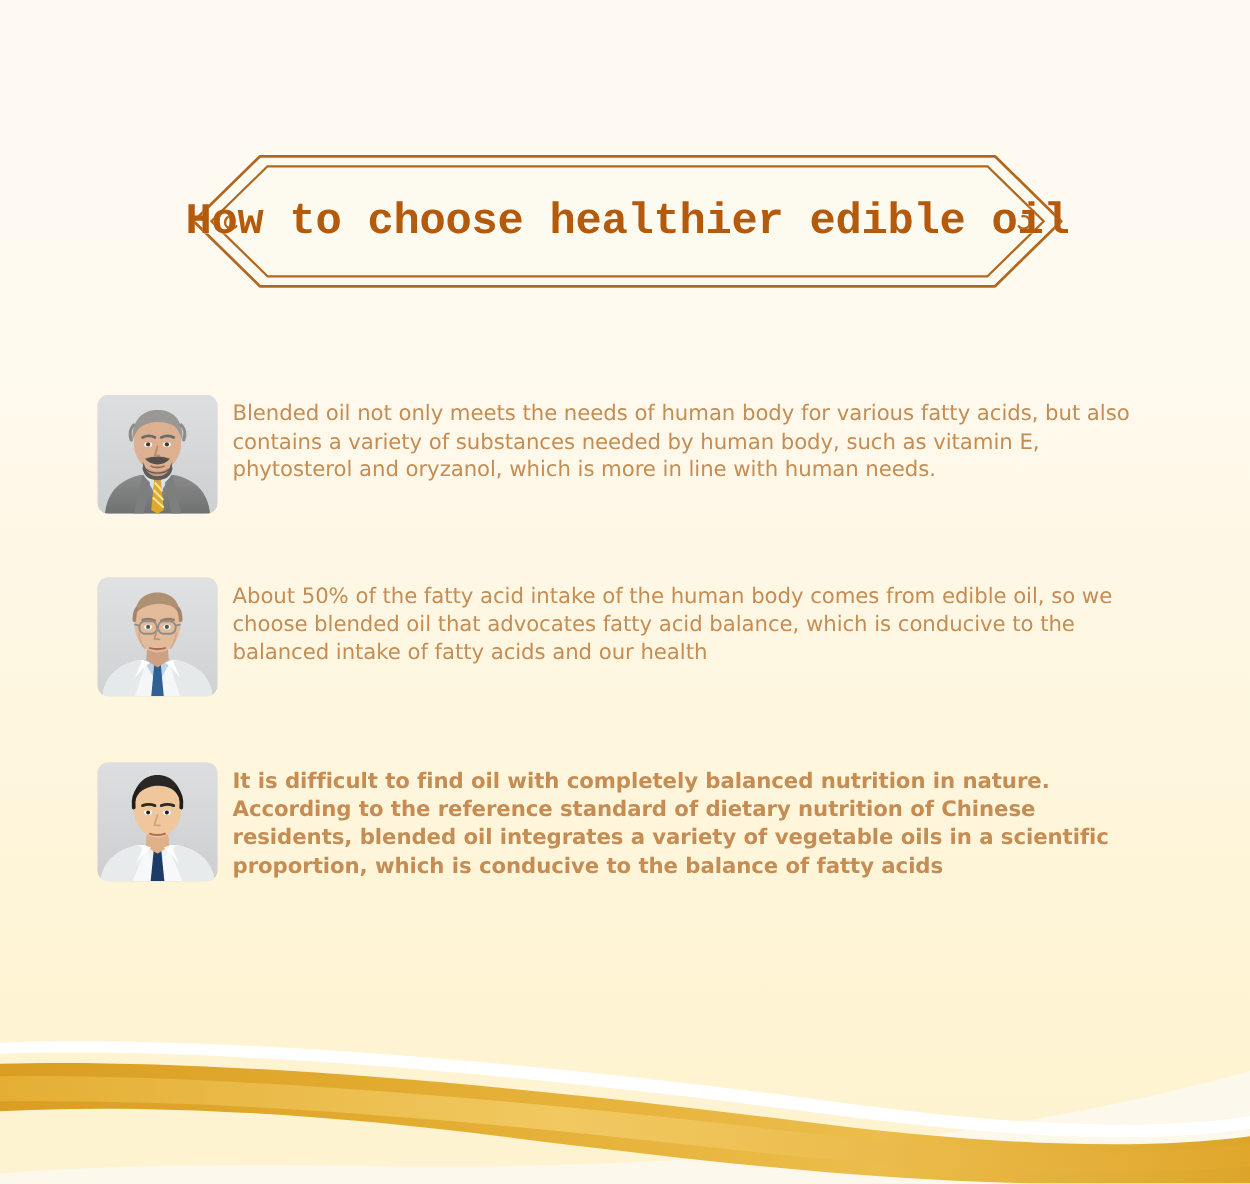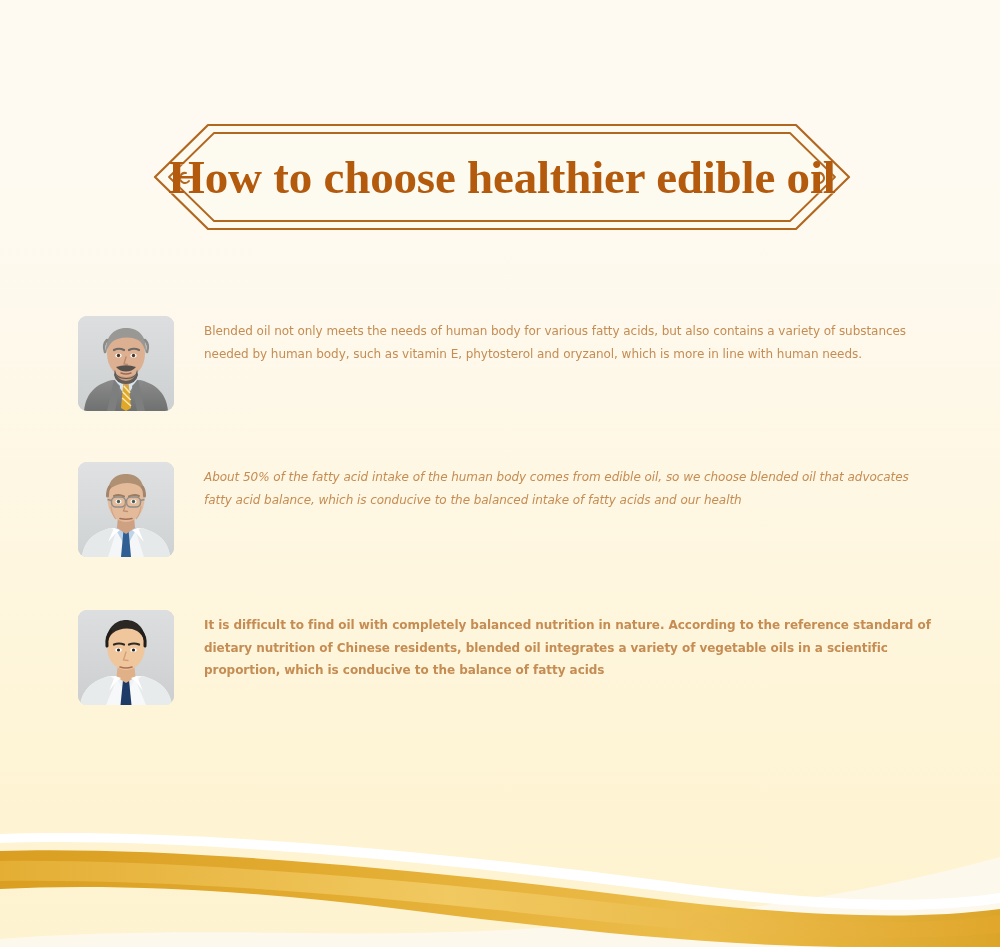--- a/index.html
+++ b/index.html
@@ -47,23 +47,23 @@
   }
   .title-text {
     position: absolute;
     left: 0;
     top: 0;
     width: 700px;
     height: 110px;
     display: flex;
     align-items: center;
     justify-content: center;
-    font-family: Liberation Serif, serif;
+    font-family: Liberation Mono, monospace;
     font-weight: bold;
-    font-size: 47px;
+    font-size: 35px;
     letter-spacing: -0.2px;
     color: #b45a0d;
     white-space: nowrap;
     text-shadow: 0 1px 0 rgba(255,255,255,0.35);
   }
 
   
   .rows {
     position: absolute;
     left: 0;
@@ -71,40 +71,40 @@
     width: 1000px;
   }
   .row {
     position: absolute;
     left: 78px;
     width: 860px;
     display: flex;
     align-items: flex-start;
   }
   .row-1 { top: 316px; }
-  .row-2 { top: 462px; font-style: italic; }
+  .row-2 { top: 462px; }
   .row-3 { top: 610px; font-weight: bold; }
 
   .avatar {
     position: relative;
     width: 96px;
     height: 95px;
     border-radius: 9px;
     overflow: hidden;
     flex: 0 0 auto;
     background: #d4d6d7;
   }
   .avatar svg { display: block; width: 96px; height: 95px; }
 
   .row-text {
-    margin-left: 30px;
+    margin-left: 12px;
     padding-top: 4px;
     width: 732px;
     font-family: "DejaVu Sans", "Liberation Sans", sans-serif;
-    font-size: 12px;
+    font-size: 17px;
     line-height: 22.6px;
     color: #c58c53;
     letter-spacing: -0.05px;
   }
 
   
   .wave {
     position: absolute;
     left: 0;
     bottom: 0;

